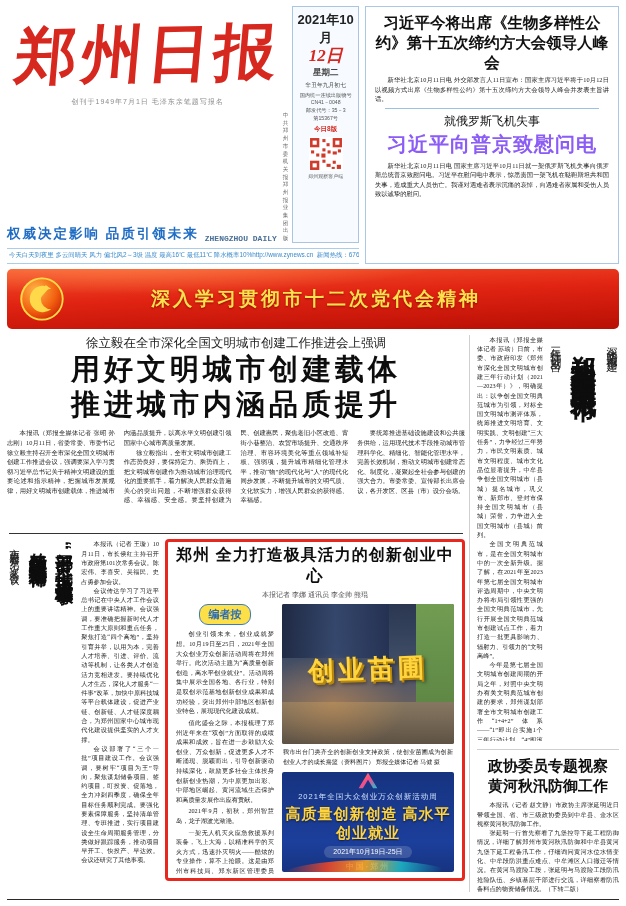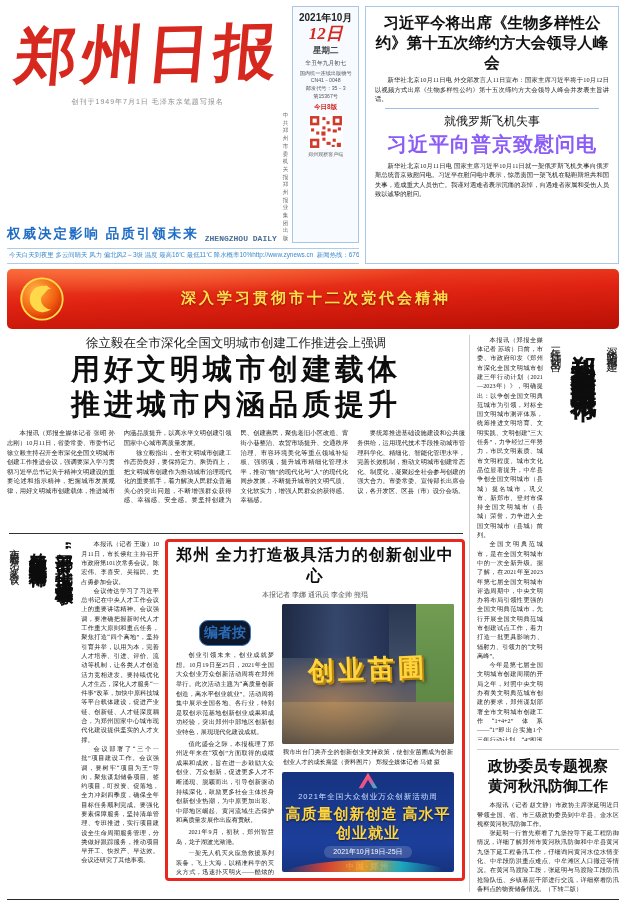--- a/index.html
+++ b/index.html
@@ -16,21 +16,21 @@
            margin-top:16px; white-space:nowrap; }
   .founded { font-size:7px; color:#8a8a8a; margin-top:10px; letter-spacing:1px; }
   .slogan-row { display:flex; align-items:flex-end; justify-content:center; gap:6px; margin-top:5px; }
   .slogan-cn { color:#1f6cc5; font-weight:bold; font-size:13.5px; letter-spacing:2px; white-space:nowrap; }
   .slogan-en { font-family:Liberation Mono, monospace; color:#4a6f96; font-size:8px; font-weight:bold; white-space:nowrap;margin-top:48px; }
   .org-lines { font-size:5.5px; color:#666; line-height:1.4; text-align:left; }
   .weather { margin-top:5px; border-top:1px solid #aacdec; border-bottom:1px solid #aacdec;
              color:#3b8bcc; font-size:6.4px; padding:2.5px 2px; display:flex; justify-content:space-between; white-space:nowrap; overflow:hidden; }
 
   .datebox { width:78px; border:1px solid #a8c6e2; background:#f7fbff; padding:4px 3px; text-align:center; font-size:6px; color:#444; }
-  .db-ym { font-size:10px; font-weight:bold; color:#222; }
+  .db-ym { font-size:13px; font-weight:bold; color:#222; }
   .db-day { font-family:"Liberation Serif", serif; font-style:italic; font-weight:bold; color:#d6281f; font-size:17px; line-height:1.1; }
   .db-week { font-size:8.5px; font-weight:bold; margin-top:1px; }
   .db-lunar { font-size:5.8px; margin-top:2px; }
   .db-meta { font-size:5.2px; color:#555; margin-top:2px; line-height:1.5; }
   .db-pages { color:#d6281f; font-size:6.5px; font-weight:bold; margin-top:2px; }
   .db-qr { margin:3px auto 1px; width:34px; height:34px; }
   .db-qrlabel { font-size:5px; color:#666; }
 
   .topnews { flex:1; border:1px solid #a9c7e6; padding:6px 9px 5px; display:flex; flex-direction:column; }
   .tn-h1 { font-size:15.5px; font-weight:bold; line-height:1.28; text-align:center; color:#111; }
@@ -40,21 +40,21 @@
   .tn-kicker { font-size:12px; text-align:center; color:#111; }
   .tn-h2 { font-size:20px; font-weight:bold; text-align:center; letter-spacing:1px; color:#8b5cf6; margin-top:1px; }
 
   
   .banner { margin-top:5px; height:60px; border-radius:5px; position:relative; overflow:hidden;
             background:radial-gradient(130% 160% at 18% -30%, #ff8a4d 0%, rgba(255,138,77,0) 45%),
                        linear-gradient(178deg, #f4502a 0%, #e02312 45%, #b80f04 100%);
             display:flex; align-items:center; padding:0 12px; }
   .banner-emblem { width:46px; height:46px; flex:0 0 auto; }
   .banner-text { flex:1; text-align:center; padding-right:40px; }
-  .banner-l1 { color:#ffe14d; font-size:15px; font-weight:bold; letter-spacing:3px; text-shadow:0 1px 2px rgba(110,0,0,.65); }
+  .banner-l1 { color:#ffe14d; font-size:19px; font-weight:bold; letter-spacing:3px; text-shadow:0 1px 2px rgba(110,0,0,.65); }
   .banner-l2 { color:#ffffff; font-size:21px; font-weight:bold; letter-spacing:2px; text-shadow:0 1px 2px rgba(110,0,0,.5); margin-top:1px; }
 
   
   .content { display:flex; gap:4px; margin-top:6px; }
   .left-zone { width:458px; }
   .right-zone { flex:1; border-left:1px solid #cfcfcf; padding-left:7px; }
 
   .lead-kicker { font-size:12.5px; text-align:center; color:#222; }
   .lead-h { font-size:29px; font-weight:bold; text-align:center; line-height:1.2; letter-spacing:4px; color:#0d0d0d; }
   .lead-cols { column-count:4; column-gap:9px; font-size:6.3px; line-height:1.52; text-align:justify;
@@ -69,22 +69,22 @@
   .gov-h { font-size:18px; font-weight:bold; color:#0d0d0d; line-height:1.45; letter-spacing:1px; }
   .gov-body { flex:1; font-size:6.2px; line-height:1.5; text-align:justify; font-family:"Liberation Serif", serif; color:#222; overflow:hidden; }
   .gov-body p { text-indent:2em; }
 
   .feature { flex:1; border:3px solid #e8281e; border-radius:4px; padding:3px 8px 7px; height:342px; overflow:hidden; }
   .feat-h { font-size:16px; font-weight:bold; text-align:center; letter-spacing:1px; color:#0d0d0d; }
   .feat-by { font-size:7px; color:#555; text-align:center; margin:3px 0 4px; }
   .feat-cols { display:flex; gap:8px; }
   .note-col { width:98px; font-size:6.2px; line-height:1.55; text-align:justify; font-family:"Liberation Serif", serif; color:#222; }
   .note-col p { text-indent:2em; margin-bottom:2px; }
-  .note-pill { display:block; width:52px; margin:16px auto 4px; text-align:center; border:1px solid #3a7bc8; color:#2a6cb8;
-               border-radius:9px; font-size:14px; padding:1px 0; font-weight:bold; background:#0f172a; }
+  .note-pill { display:block; width:52px; margin:0 auto 4px; text-align:center; border:1px solid #3a7bc8; color:#2a6cb8;
+               border-radius:9px; font-size:11px; padding:1px 0; font-weight:bold; background:#fde047; }
   .media-col { flex:1; }
   .photo { height:140px; border-radius:2px; position:relative; overflow:hidden;
            background:linear-gradient(180deg, #2b3750 0%, #3c4a63 35%, #5a5a66 60%, #6e6257 80%, #4e4640 100%); }
   .photo .win { position:absolute; left:0; top:0; width:62%; height:38%;
                 background:linear-gradient(90deg,#1d2741 0%, #35486e 50%, #243052 100%); opacity:.9; }
   .photo .wall { position:absolute; right:0; top:0; width:22%; height:70%;
                  background:linear-gradient(180deg,#7fae52,#5d8f3e); opacity:.85; }
   .photo .desk { position:absolute; left:0; bottom:0; width:100%; height:30%;
                  background:linear-gradient(180deg,#8a7a62,#5f5345); opacity:.9; }
   .photo .glow { position:absolute; inset:0; background:radial-gradient(60% 50% at 30% 70%, rgba(255,170,80,.35), transparent 70%); }

